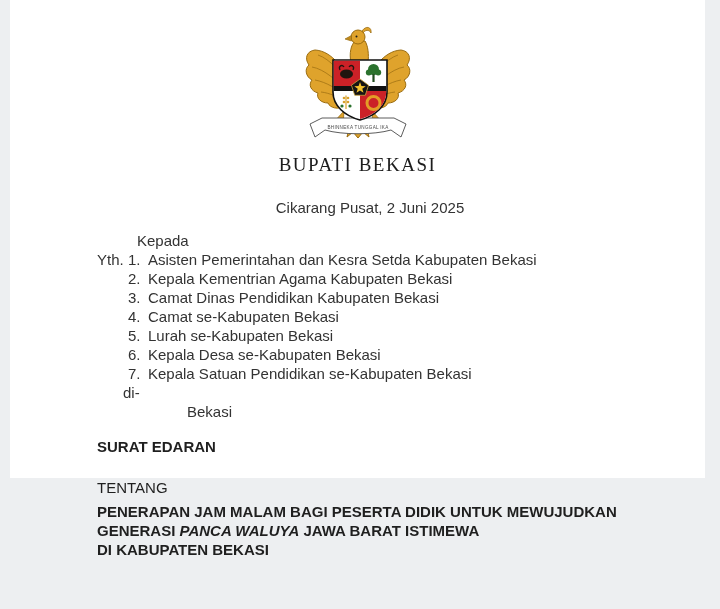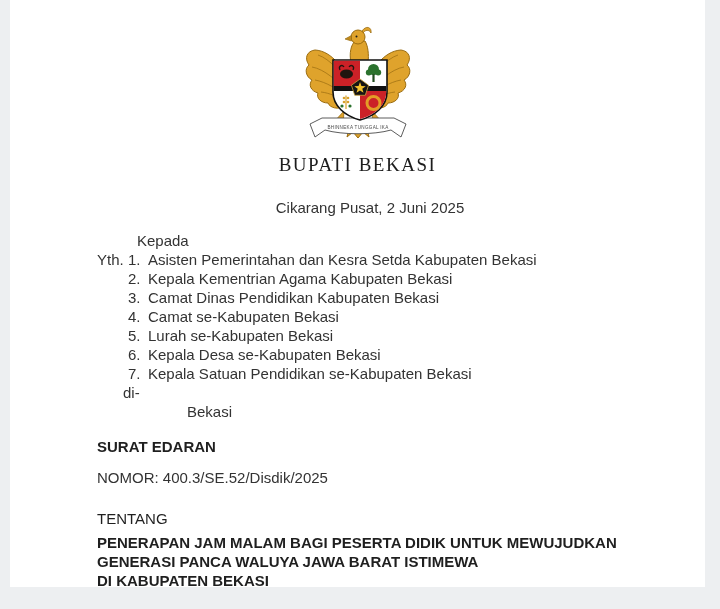--- a/index.html
+++ b/index.html
@@ -2,21 +2,21 @@
 <html><head>
 <meta charset="utf-8">
 <style>
   html,body{margin:0;padding:0}
   body{
     width:720px;height:609px;position:relative;overflow:hidden;
     background:#edeff1;
     font-family:"Liberation Sans",sans-serif;
   }
   .page{
-    position:absolute;left:10px;top:0;width:695px;height:587px;
+    position:absolute;left:10px;top:0;width:695px;height:478px;
     background:#ffffff;
   }
   .letterhead{padding-top:25px;text-align:center}
   .emblem{width:112px;height:115px;display:block;margin:0 auto}
   .org-title{
     font-family:"Liberation Serif",serif;
     font-size:19px;line-height:22px;letter-spacing:1.5px;
     color:#1c1c1c;margin-top:14px;
   }
   .content{
@@ -30,21 +30,21 @@
   .row{display:flex;margin-left:31px}
   .num{width:20px;flex:none}
   .txt{flex:1}
   .di{margin-left:26px}
   .city{margin-left:90px}
   .center{}
   .doc-type{font-weight:bold;margin-top:16px;color:#1f1f1f}
   .nomor{margin-top:12px}
   .tentang{font-weight:normal;margin-top:22px;color:#1f1f1f}
   .main-title{font-weight:bold;margin-top:5px;color:#1f1f1f}
-  .main-title .it{}
+  .main-title .it{font-style:italic}
 </style>
 </head>
 <body>
 
 <div class="page">
 
   <div class="letterhead">
     <svg class="emblem" viewBox="0 0 112 115" aria-hidden="true">
 
       <g fill="#dfa32c" stroke="#9a6c10" stroke-width="1">
@@ -136,21 +136,20 @@
       <div class="row">
         <span class="num">7.</span>
         <span class="txt">Kepala Satuan Pendidikan se-Kabupaten Bekasi</span>
       </div>
     </div>
 
     <div class="di">di-</div>
     <div class="city">Bekasi</div>
 
     <div class="center doc-type">SURAT EDARAN</div>
-    <div class="center nomor">NOMOR: 400.3/SE.52/Disdik/2025</div>
     <div class="center tentang">TENTANG</div>
 
     <div class="center main-title">
       <div>PENERAPAN JAM MALAM BAGI PESERTA DIDIK UNTUK MEWUJUDKAN</div>
       <div><span>GENERASI </span><span class="it">PANCA WALUYA</span><span> JAWA BARAT ISTIMEWA</span></div>
       <div>DI KABUPATEN BEKASI</div>
     </div>
 
   </div>
 </div>

